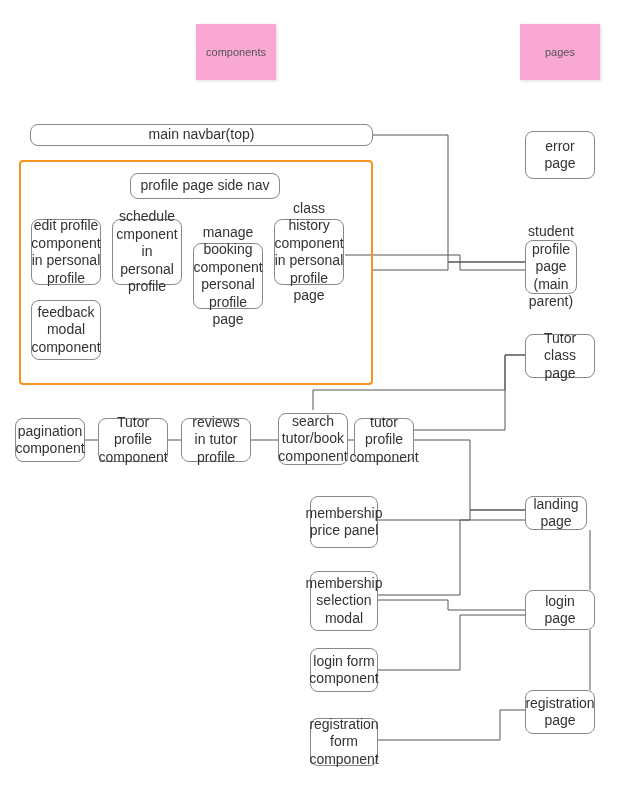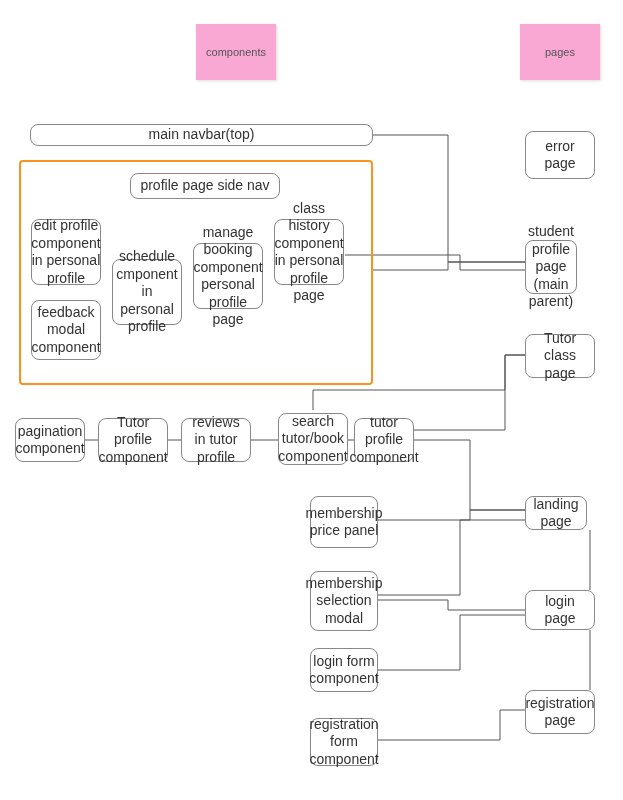--- a/index.html
+++ b/index.html
@@ -102,21 +102,21 @@
 <div class="sticky" style="left:520px; top:24px; width:80px; height:56px;">pages</div>
 
 <div class="box" style="left:30px; top:124px; width:343px; height:22px;">main navbar(top)</div>
 
 <div class="group" style="left:19px; top:160px; width:354px; height:225px;"></div>
 
 <div class="box" style="left:130px; top:173px; width:150px; height:26px;">profile page side nav</div>
 
 <div class="box" style="left:31px; top:219px; width:70px; height:66px;">edit profile component in personal profile</div>
 
-<div class="box" style="left:112px; top:219px; width:70px; height:66px;margin-top:40px;">schedule cmponent in personal profile</div>
+<div class="box" style="left:112px; top:219px; width:70px; height:66px;">schedule cmponent in personal profile</div>
 
 <div class="box" style="left:193px; top:219px; width:70px; height:66px;margin-top:24px;">manage booking component personal profile page</div>
 
 <div class="box" style="left:274px; top:219px; width:70px; height:66px;">class history component in personal profile page</div>
 
 <div class="box" style="left:31px; top:300px; width:70px; height:60px;">feedback modal component</div>
 
 <div class="box" style="left:15px; top:418px; width:70px; height:44px;">pagination component</div>
 
 <div class="box" style="left:98px; top:418px; width:70px; height:44px;">Tutor profile component</div>

